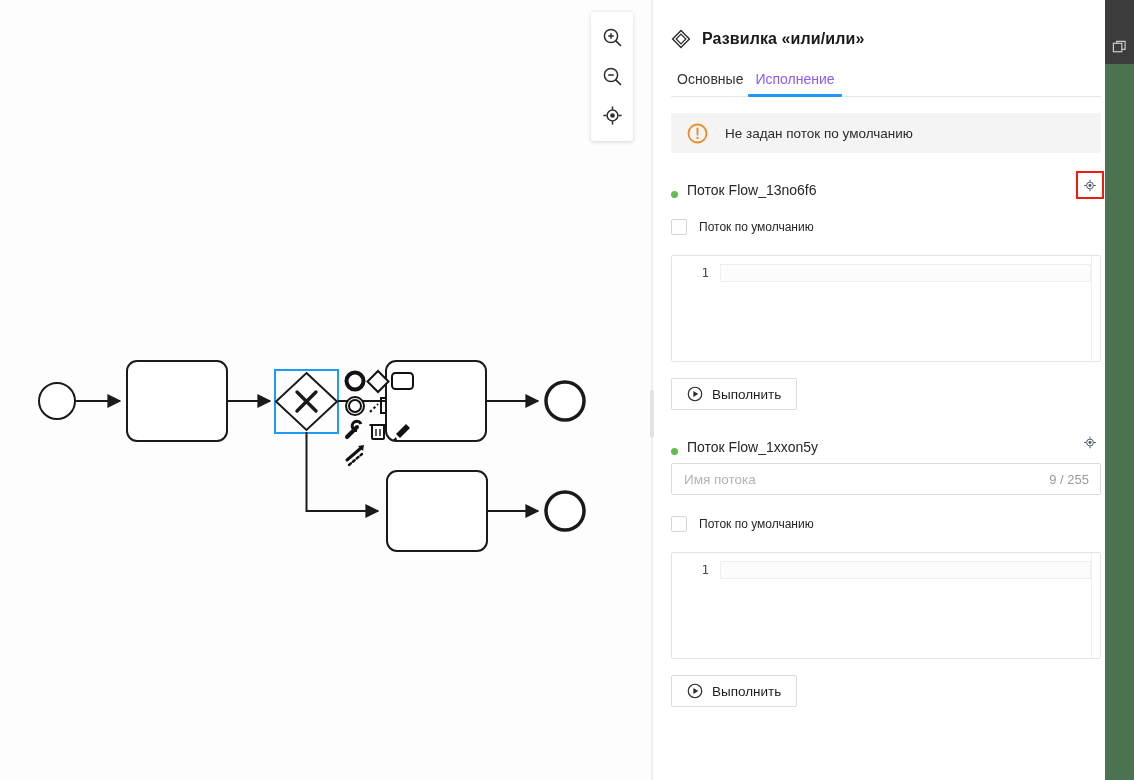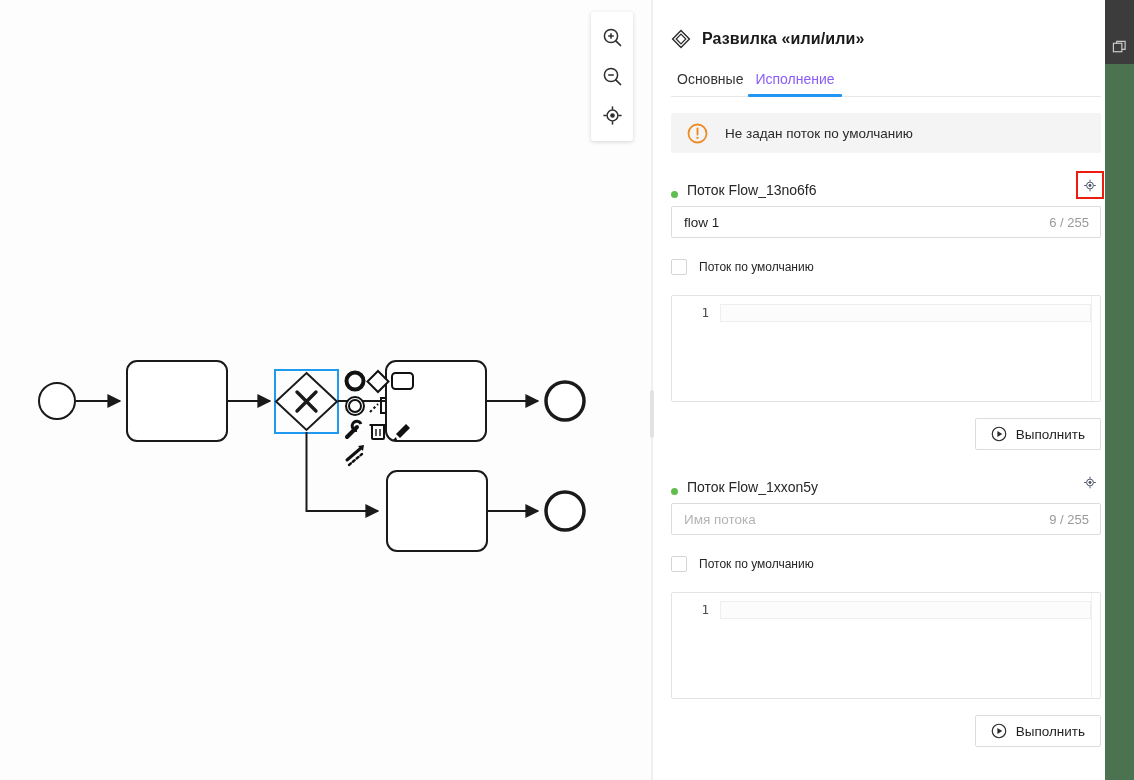--- a/index.html
+++ b/index.html
@@ -173,21 +173,21 @@
     margin-right: 9px;
     border: 1px solid #eeeeee;
     background: #fcfcfc;
   }
   .ed-scroll {
     position: absolute; top: 0; right: 0; width: 9px; height: 100%;
     background: #fff; border-left: 1px solid #f0f0f0;
     cursor: pointer;
   }
 
-  .run-row { display: flex; justify-content: flex-end; margin-top: 16px; }
+  .run-row { display: flex; justify-content: flex-start; margin-top: 16px; }
   .run-btn {
     height: 32px; min-width: 124px;
     border: 1px solid #dcdcdc; border-radius: 2px;
     background: #fff;
     display: flex; align-items: center; justify-content: center; gap: 9px;
     padding: 0 15px;
     font-family: inherit; font-size: 13.5px; color: #1f1f1f;
     cursor: pointer;
   }
 
@@ -344,24 +344,20 @@
             <circle cx="10.5" cy="10.5" r="5.1" fill="none" stroke="#4a5568" stroke-width="1.5"></circle>
             <circle cx="10.5" cy="10.5" r="2.2" fill="#4a5568"></circle>
             <line x1="10.5" y1="1.8" x2="10.5" y2="4.8" stroke="#4a5568" stroke-width="1.5"></line>
             <line x1="10.5" y1="16.2" x2="10.5" y2="19.2" stroke="#4a5568" stroke-width="1.5"></line>
             <line x1="1.8" y1="10.5" x2="4.8" y2="10.5" stroke="#4a5568" stroke-width="1.5"></line>
             <line x1="16.2" y1="10.5" x2="19.2" y2="10.5" stroke="#4a5568" stroke-width="1.5"></line>
           </svg>
         </button>
       </div>
 
-      <div class="name-input-wrap">
-        <input class="name-input" type="text" value="flow 1" style="">
-        <span class="counter">6 / 255</span>
-      </div>
 
       <div class="cbrow">
         <span class="cbox"></span>
         <span class="cblabel">Поток по умолчанию</span>
       </div>
 
       <div class="editor">
         <div class="gutter">1</div>
         <div class="code-area">
           <div class="active-line"></div>

